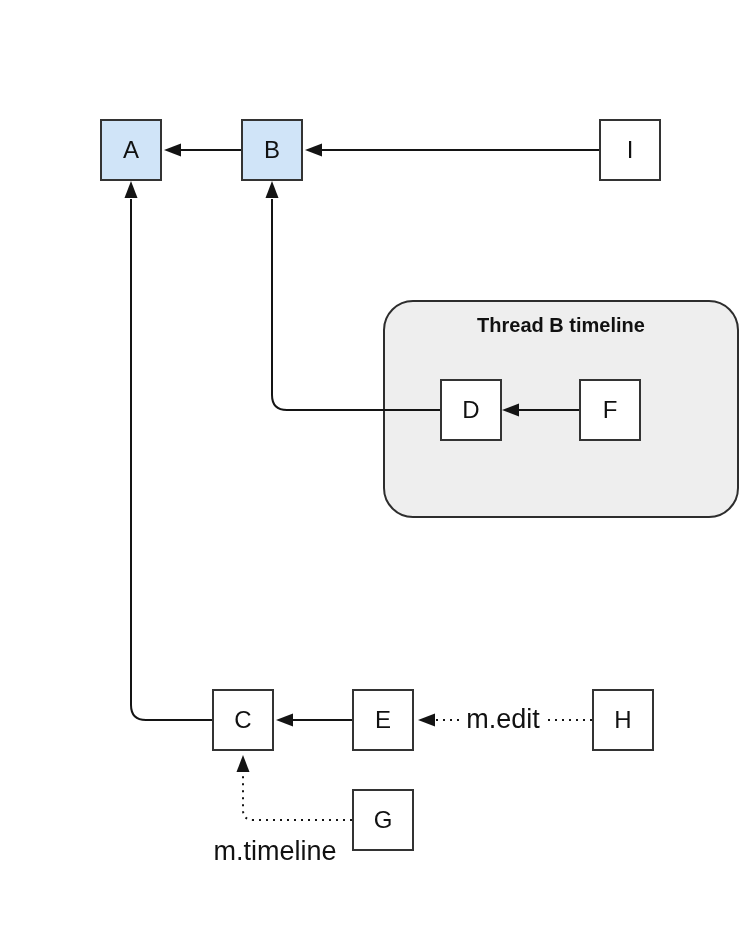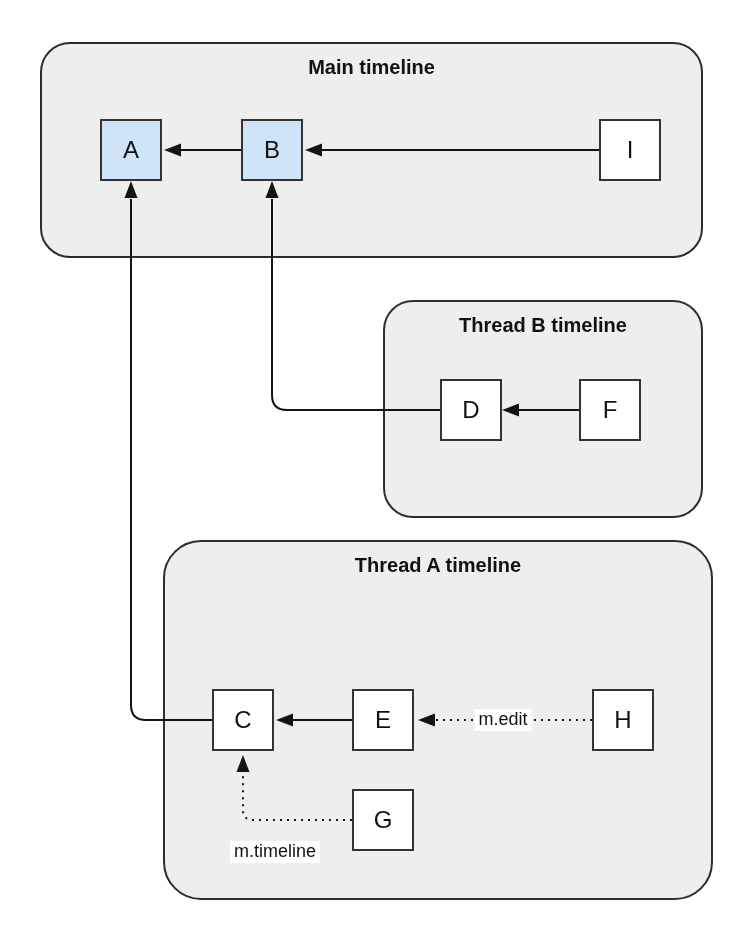--- a/index.html
+++ b/index.html
@@ -54,42 +54,36 @@
     color:#111111;
   }
   .node.highlight{
     background:var(--node-highlight-fill,#d0e4f8);
   }
   .edge-label{
     position:absolute;
     transform:translate(-50%,-50%);
     background:var(--label-bg,#ffffff);
     padding:1px 4px;
-    font-size:18px;
+    font-size:27px;
     line-height:1.1;
     color:#111111;
     white-space:nowrap;
   }
 </style>
 </head>
 <body>
 
 <div class="canvas">
 
-  <div class="container" style="left:40px;top:42px;width:663px;height:216px;border-radius:30px;">
-    <div class="container-title">Main timeline</div>
-  </div>
 
-  <div class="container" style="left:383px;top:300px;width:320px;height:218px;border-radius:30px;">
+  <div class="container" style="left:383px;top:300px;width:356px;height:218px;border-radius:30px;">
     <div class="container-title">Thread B timeline</div>
   </div>
 
-  <div class="container" style="left:163px;top:540px;width:550px;height:360px;border-radius:38px;">
-    <div class="container-title">Thread A timeline</div>
-  </div>
 
   <svg class="edges" width="756" height="942" viewBox="0 0 756 942">
 
     <path class="edge" d="M242 150 H181"></path>
     <polygon class="arrowhead" points="164,150 181,143.5 181,156.5"></polygon>
 
     <path class="edge" d="M599 150 H322"></path>
     <polygon class="arrowhead" points="305,150 322,143.5 322,156.5"></polygon>
 
     <path class="edge" d="M579 410 H519"></path>

